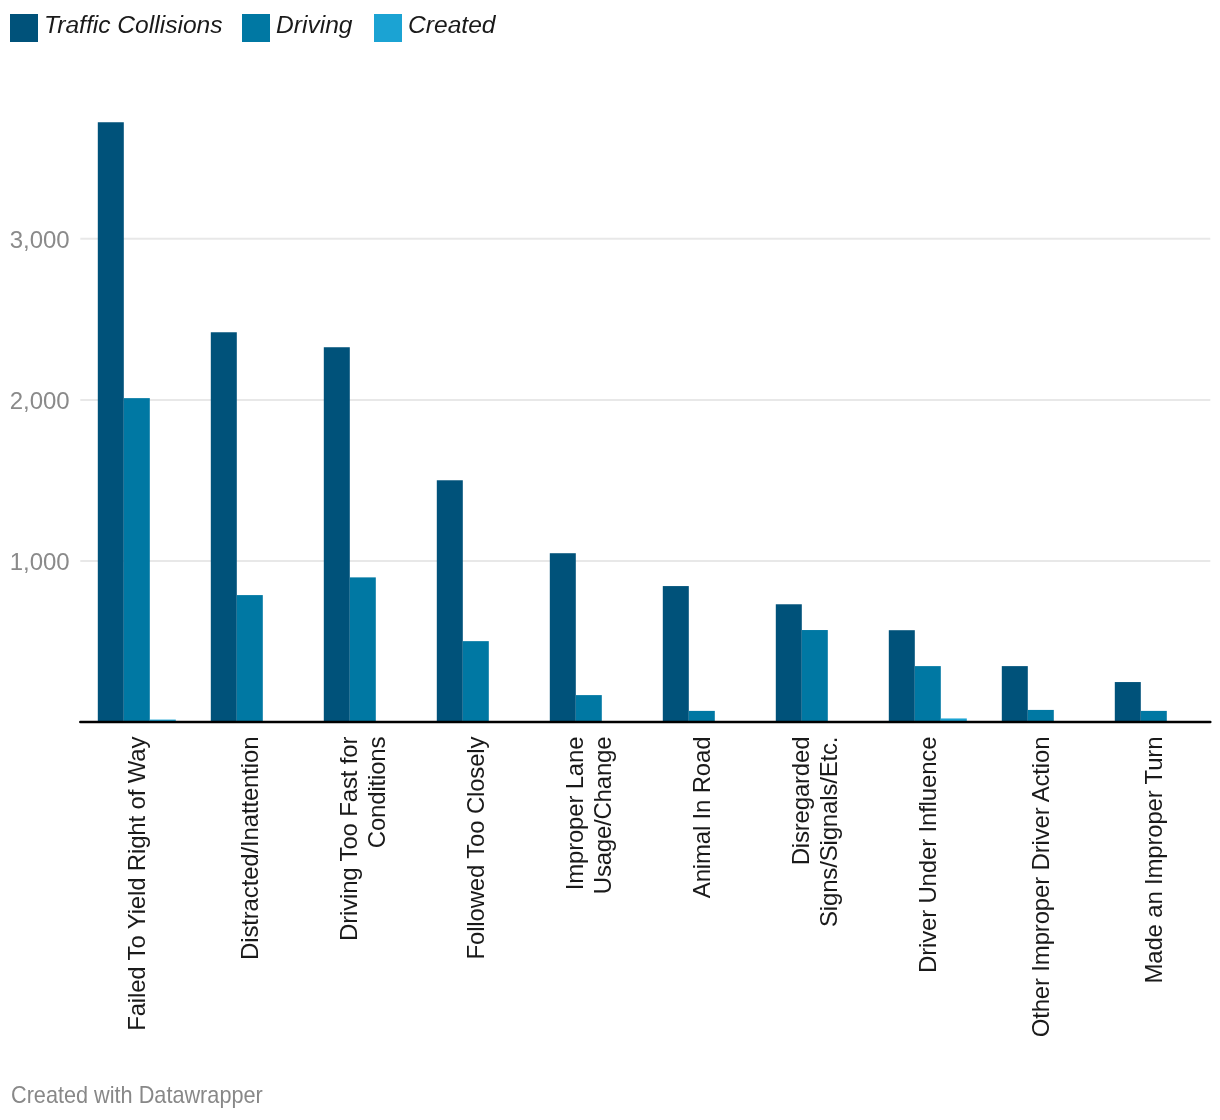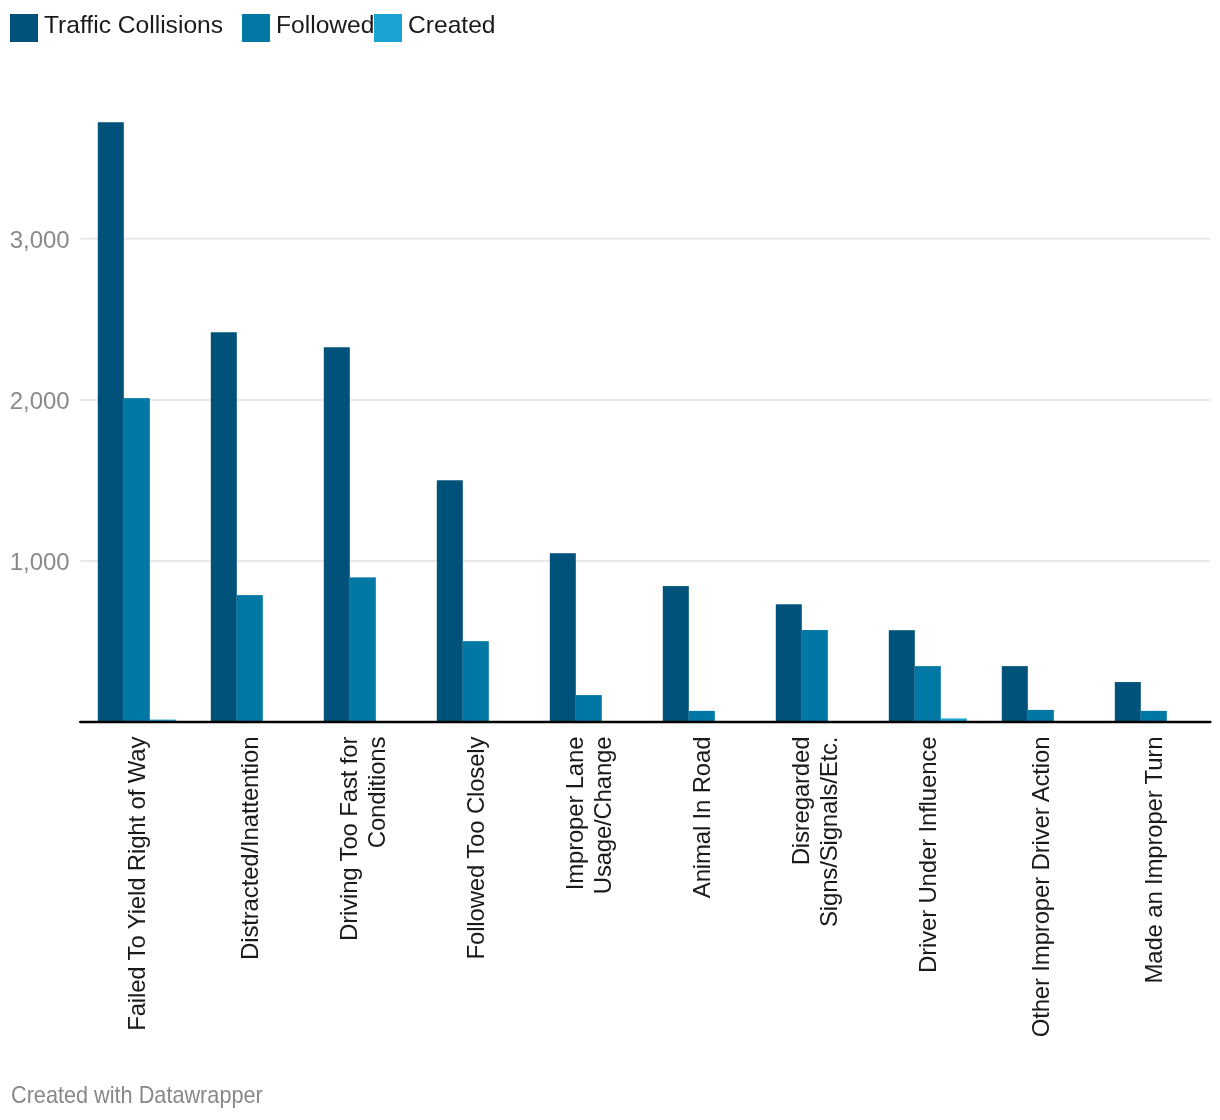--- a/index.html
+++ b/index.html
@@ -2,21 +2,21 @@
 <html><head>
 <meta charset="utf-8">
 <title>Chart</title>
 <style>
   html,body{margin:0;padding:0;}
   body{width:1220px;height:1120px;background:#ffffff;
        font-family:"Liberation Sans",sans-serif;overflow:hidden;}
   #root{position:relative;width:1220px;height:1120px;}
 
   
-  .legend{position:absolute;left:0;top:0;width:1220px;height:60px;}
+  .legend{position:absolute;left:0;top:0;width:1220px;height:60px;font-style:italic;}
   .legend-item{position:absolute;top:14px;display:flex;align-items:flex-start;}
   .legend-item.i0{left:10px;}
   .legend-item.i1{left:242px;}
   .legend-item.i2{left:374px;}
   .legend-swatch{width:28px;height:28px;flex:0 0 28px;}
   .legend-label{margin-left:6px;font-size:24.6px;color:#1a1a1a;line-height:24px;
                 white-space:nowrap;position:relative;top:-1px;transform:translateZ(0);}
 
   
   svg.plot{position:absolute;left:0;top:0;}
@@ -34,21 +34,21 @@
 
 <div id="root">
 
   <div class="legend" id="legend">
     <div class="legend-item i0">
       <span class="legend-swatch" style="background: rgb(0, 82, 122);"></span>
       <span class="legend-label">Traffic Collisions</span>
     </div>
     <div class="legend-item i1">
       <span class="legend-swatch" style="background: rgb(0, 120, 163);"></span>
-      <span class="legend-label">Followed</span>
+      <span class="legend-label">Driving</span>
     </div>
     <div class="legend-item i2">
       <span class="legend-swatch" style="background: rgb(27, 163, 211);"></span>
       <span class="legend-label">Created</span>
     </div>
   </div>
 
   <svg class="plot" id="chart" width="1220" height="1120">
     <g id="grid-layer">
         <line x1="80.3" x2="1210.3" y1="560.95" y2="560.95" class="gridline"></line>

